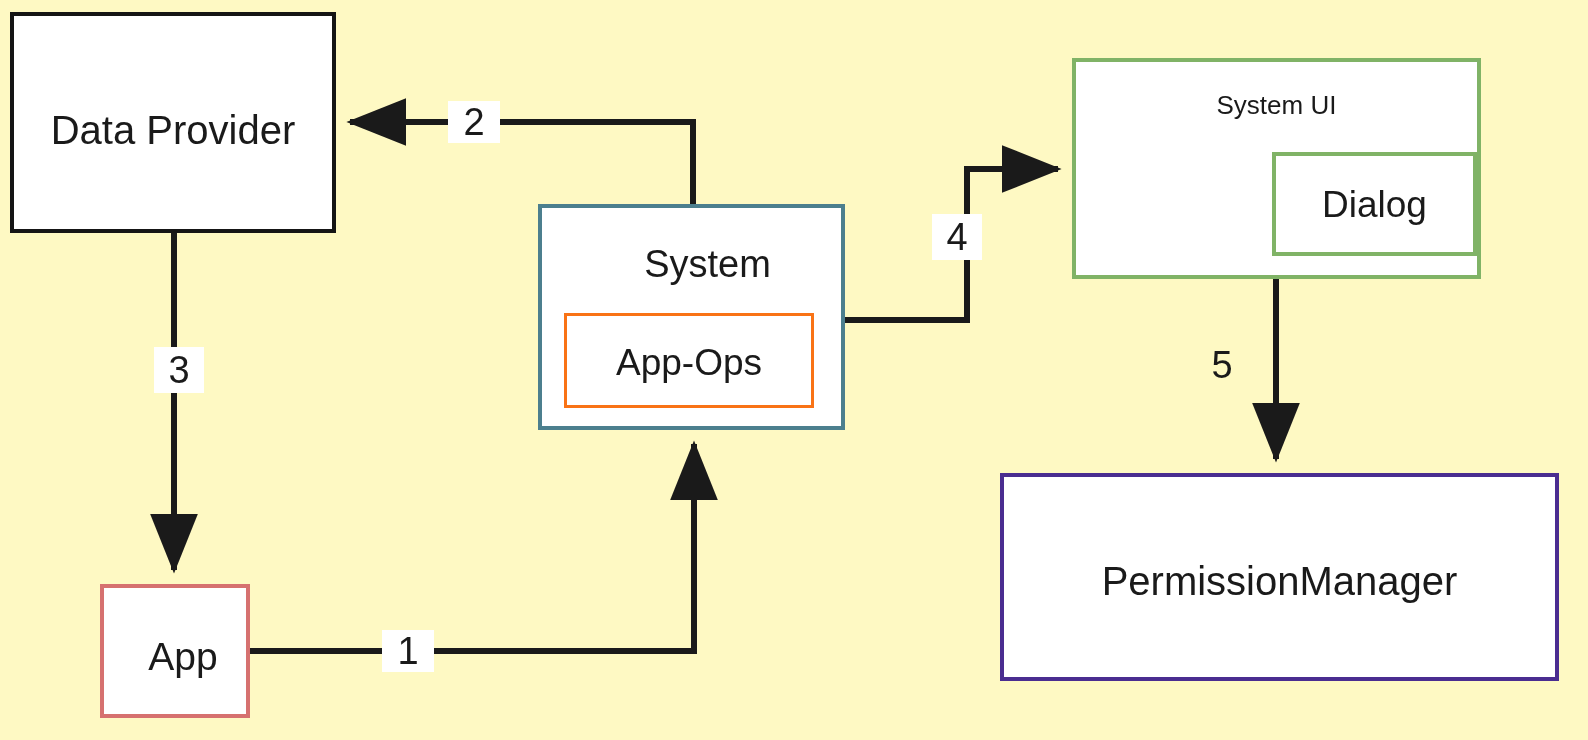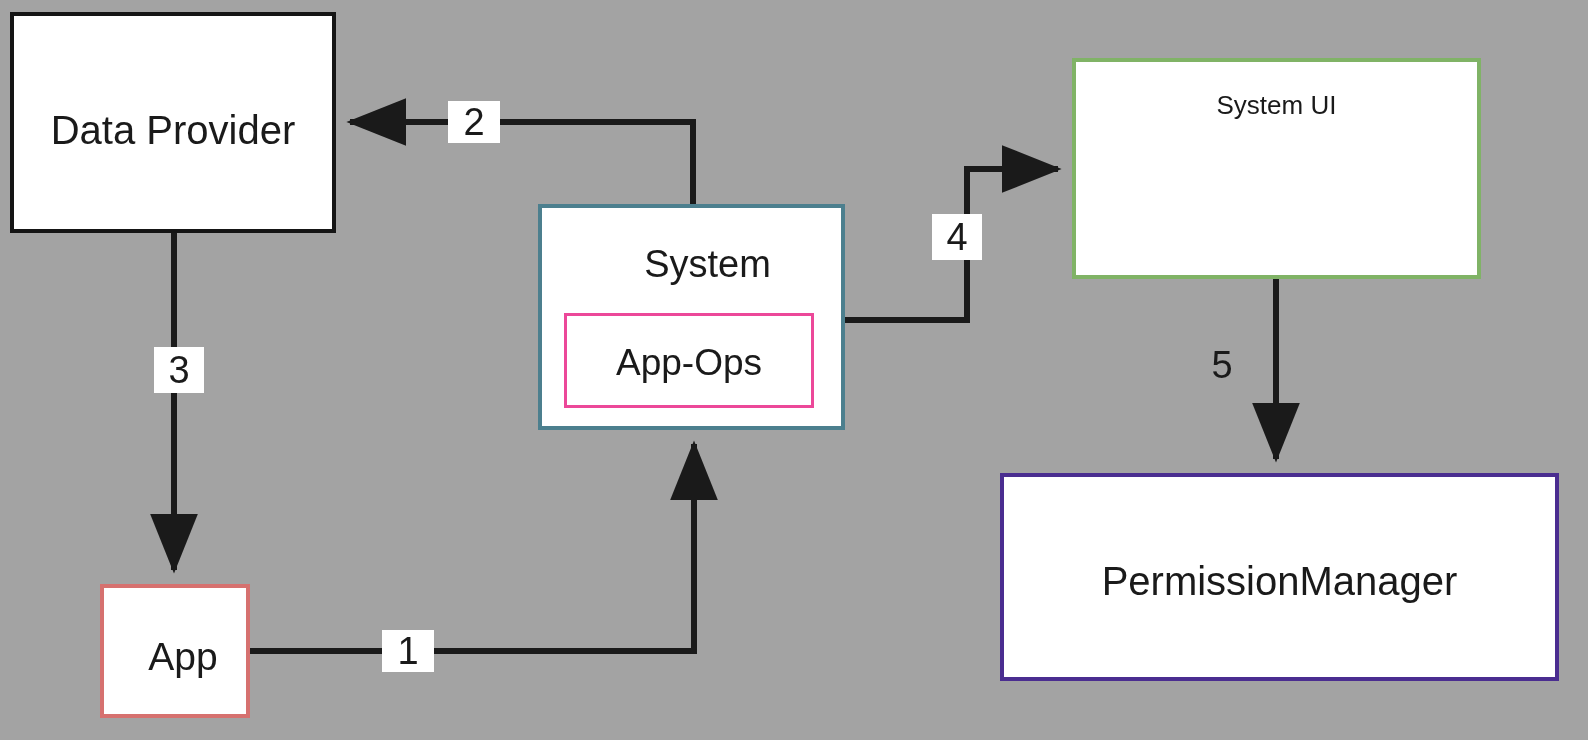--- a/index.html
+++ b/index.html
@@ -9,21 +9,21 @@
     background: #ffffff;
   }
   body {
     font-family: "Liberation Sans", sans-serif;
     -webkit-font-smoothing: antialiased;
   }
   #diagram-canvas {
     position: relative;
     width: 1588px;
     height: 740px;
-    background: #a3a3a3;
+    background: #fef9c3;
     overflow: hidden;
   }
   #diagram-svg {
     position: absolute;
     left: 0;
     top: 0;
     width: 1588px;
     height: 740px;
   }
   .node-box {
@@ -59,21 +59,21 @@
 
   #node-system {
     left: 538px; top: 204px; width: 307px; height: 226px;
     border: 4px solid #4c7f8e;
   }
   #node-system .node-label {
     top: 35px; font-size: 38px; margin-left: 32px;
   }
   #node-app-ops {
     left: 564px; top: 313px; width: 250px; height: 95px;
-    border: 3px solid #ec4899;
+    border: 3px solid #f97316;
   }
   #node-app-ops .node-label {
     top: 26px; font-size: 37px;
   }
 
   #node-system-ui {
     left: 1072px; top: 58px; width: 409px; height: 221px;
     border: 4px solid #80b366;
   }
   #node-system-ui .node-label {
@@ -158,20 +158,23 @@
   </div>
 
   <div class="node-box" id="node-app-ops">
     <div class="node-label">App-Ops</div>
   </div>
 
   <div class="node-box" id="node-system-ui">
     <div class="node-label">System UI</div>
   </div>
 
+  <div class="node-box" id="node-dialog">
+    <div class="node-label">Dialog</div>
+  </div>
 
   <div class="node-box" id="node-permission-manager">
     <div class="node-label">PermissionManager</div>
   </div>
 
   <div class="edge-label" id="edge-label-1">1</div>
 
   <div class="edge-label" id="edge-label-2">2</div>
 
   <div class="edge-label" id="edge-label-3">3</div>

